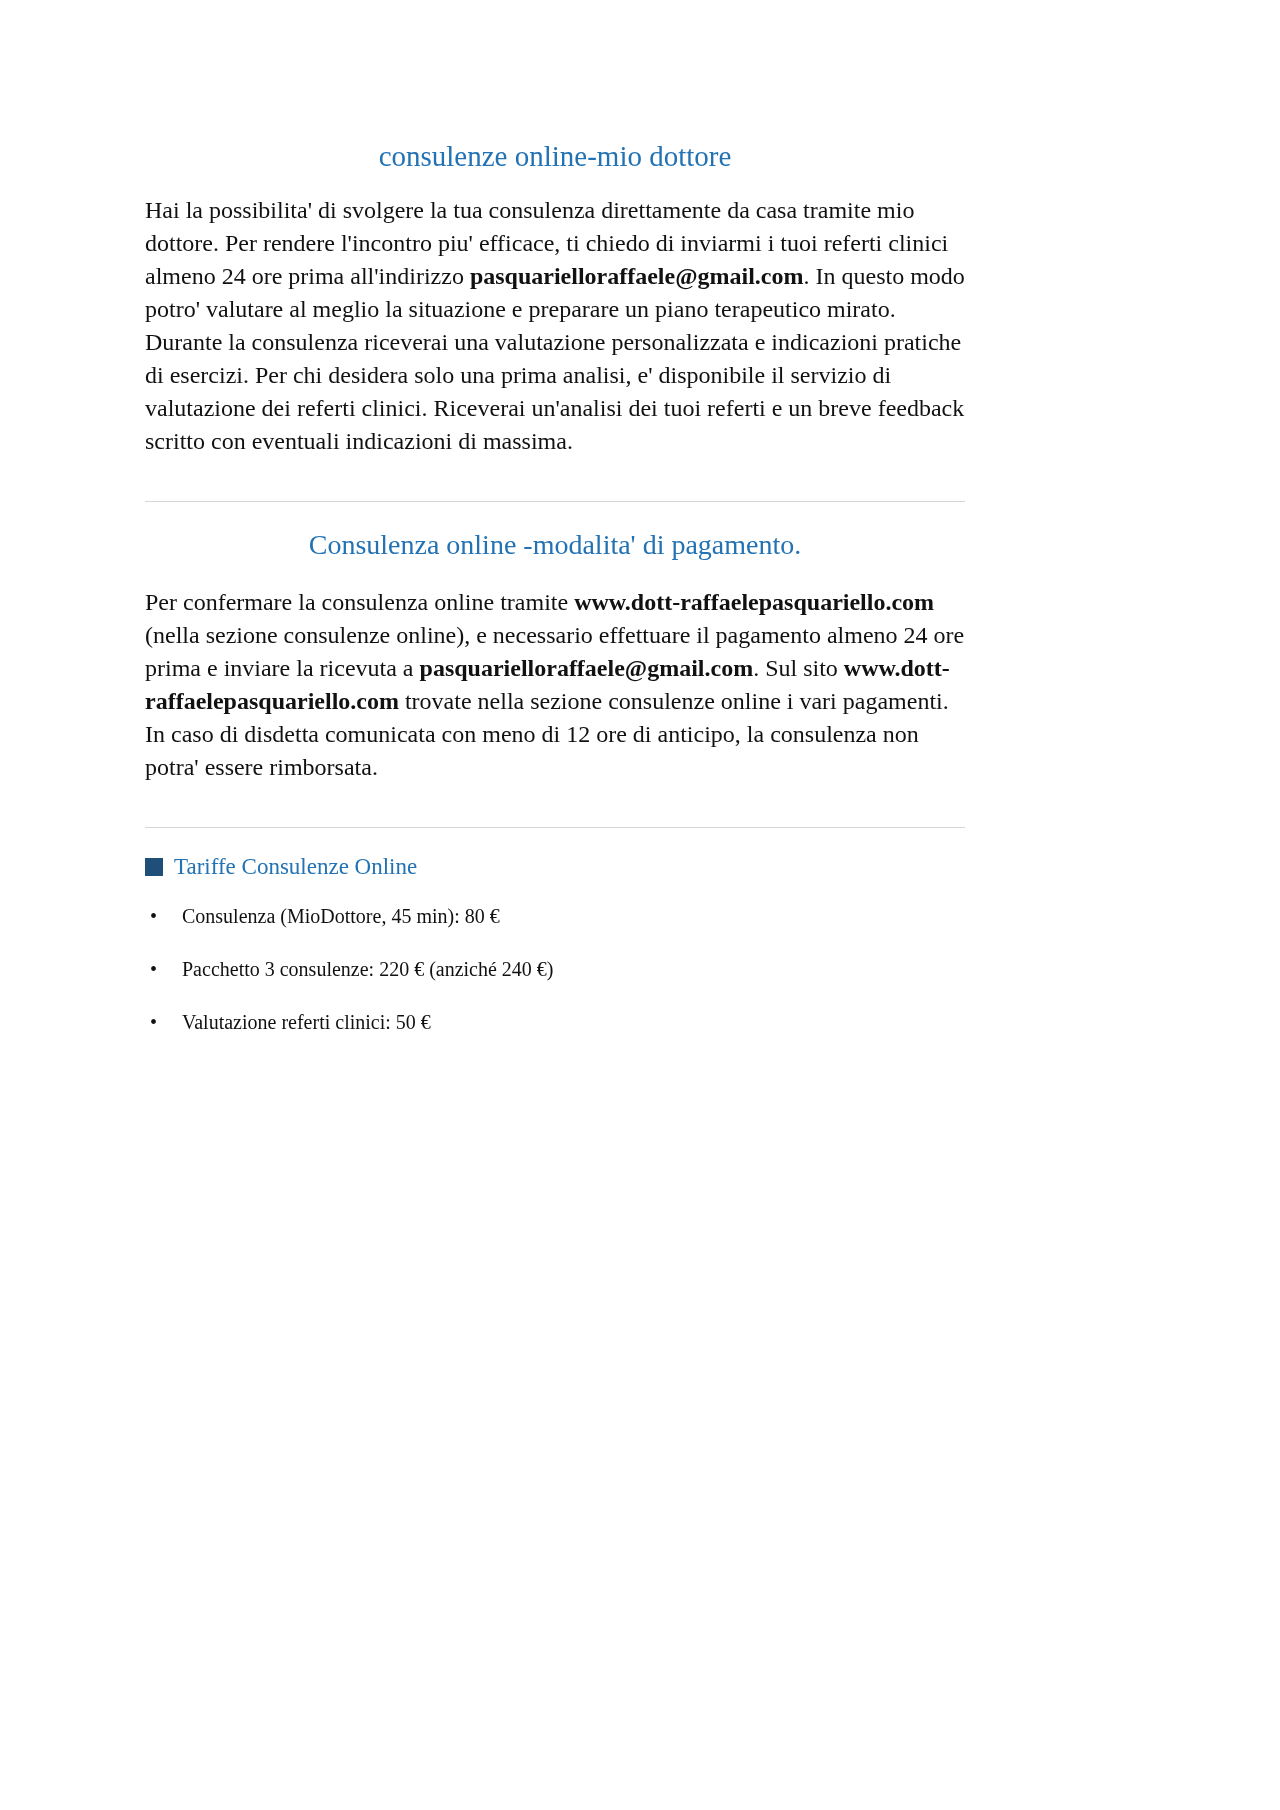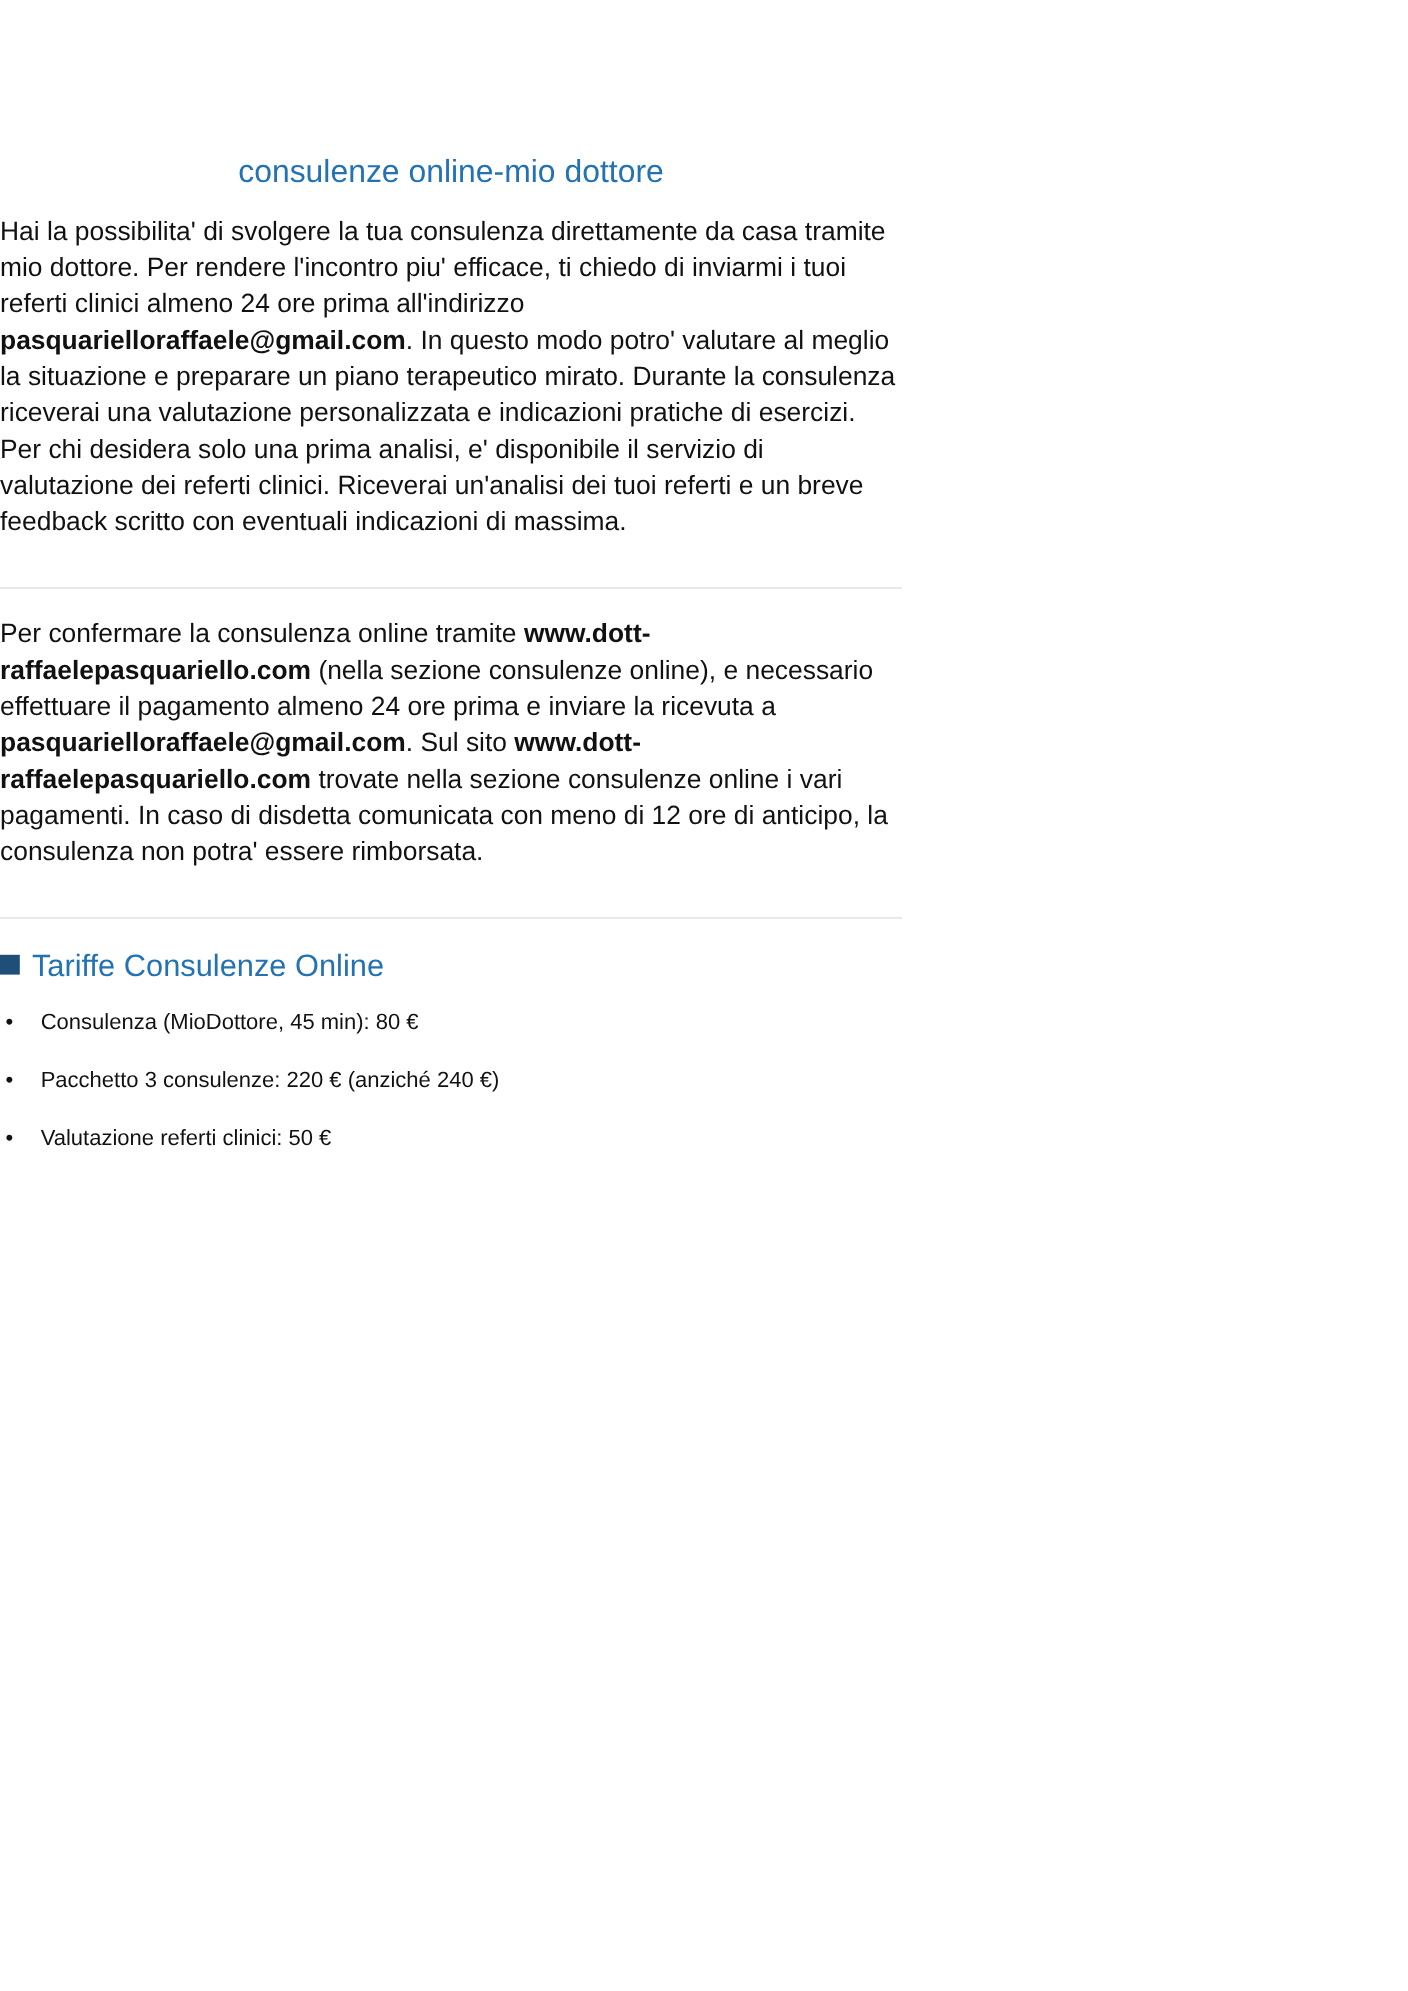--- a/index.html
+++ b/index.html
@@ -7,21 +7,23 @@
   body {
     width: 1280px;
     height: 1810px;
     background: #ffffff;
     font-family: "Liberation Sans", sans-serif;
     color: #111111;
     overflow: hidden;
   }
   .content {
     width: 820px;
+    margin-left: 145px;
     padding-top: 139px;
+    font-family: Liberation Serif, serif;
   }
   .doc-title {
     font-size: 29px;
     font-weight: 400;
     color: var(--heading-blue, #2272b4);
     text-align: center;
     line-height: 1.2;
     margin: 0 0 20px 0;
   }
   .body-par {
@@ -39,21 +41,21 @@
   }
   .section-heading {
     font-size: 28px;
     font-weight: 400;
     color: var(--heading-blue, #2272b4);
     text-align: center;
     line-height: 1.25;
     margin: 0 0 24px 0;
   }
   .sub-heading {
-    font-size: 28px;
+    font-size: 23px;
     font-weight: 400;
     color: var(--heading-blue, #2272b4);
     display: flex;
     align-items: center;
     margin: 4px 0 18px 0;
     line-height: 1.25;
   }
   .square-bullet {
     width: 18px;
     height: 18px;
@@ -88,20 +90,21 @@
 
 <div class="content">
 
   <h1 class="doc-title">consulenze online-mio dottore</h1>
 
   <p class="body-par"><span>Hai la possibilita' di svolgere la tua consulenza direttamente da casa tramite mio dottore. Per rendere l'incontro piu' efficace, ti chiedo di inviarmi i tuoi referti clinici almeno 24 ore prima all'indirizzo </span><b>pasquarielloraffaele@gmail.com</b><span>. In questo modo potro' valutare al meglio la situazione e preparare un piano terapeutico mirato. Durante la consulenza riceverai una valutazione personalizzata e indicazioni pratiche di esercizi. Per chi desidera solo una prima analisi, e' disponibile il servizio di valutazione dei referti clinici. Riceverai un'analisi dei tuoi referti e un breve feedback scritto con eventuali indicazioni di massima.</span></p>
 
 
   <hr class="divider">
 
+  <h2 class="section-heading">Consulenza online -modalita' di pagamento.</h2>
 
   <p class="body-par"><span>Per confermare la consulenza online tramite </span><b>www.dott-raffaelepasquariello.com</b><span> (nella sezione consulenze online), e necessario effettuare il pagamento almeno 24 ore prima e inviare la ricevuta a </span><b>pasquarielloraffaele@gmail.com</b><span>. Sul sito </span><b>www.dott-raffaelepasquariello.com</b><span> trovate nella sezione consulenze online i vari pagamenti. In caso di disdetta comunicata con meno di 12 ore di anticipo, la consulenza non potra' essere rimborsata.</span></p>
 
   <hr class="divider">
 
   <h3 class="sub-heading">
     <span class="square-bullet"></span>
     <span>Tariffe Consulenze Online</span>
   </h3>
 

